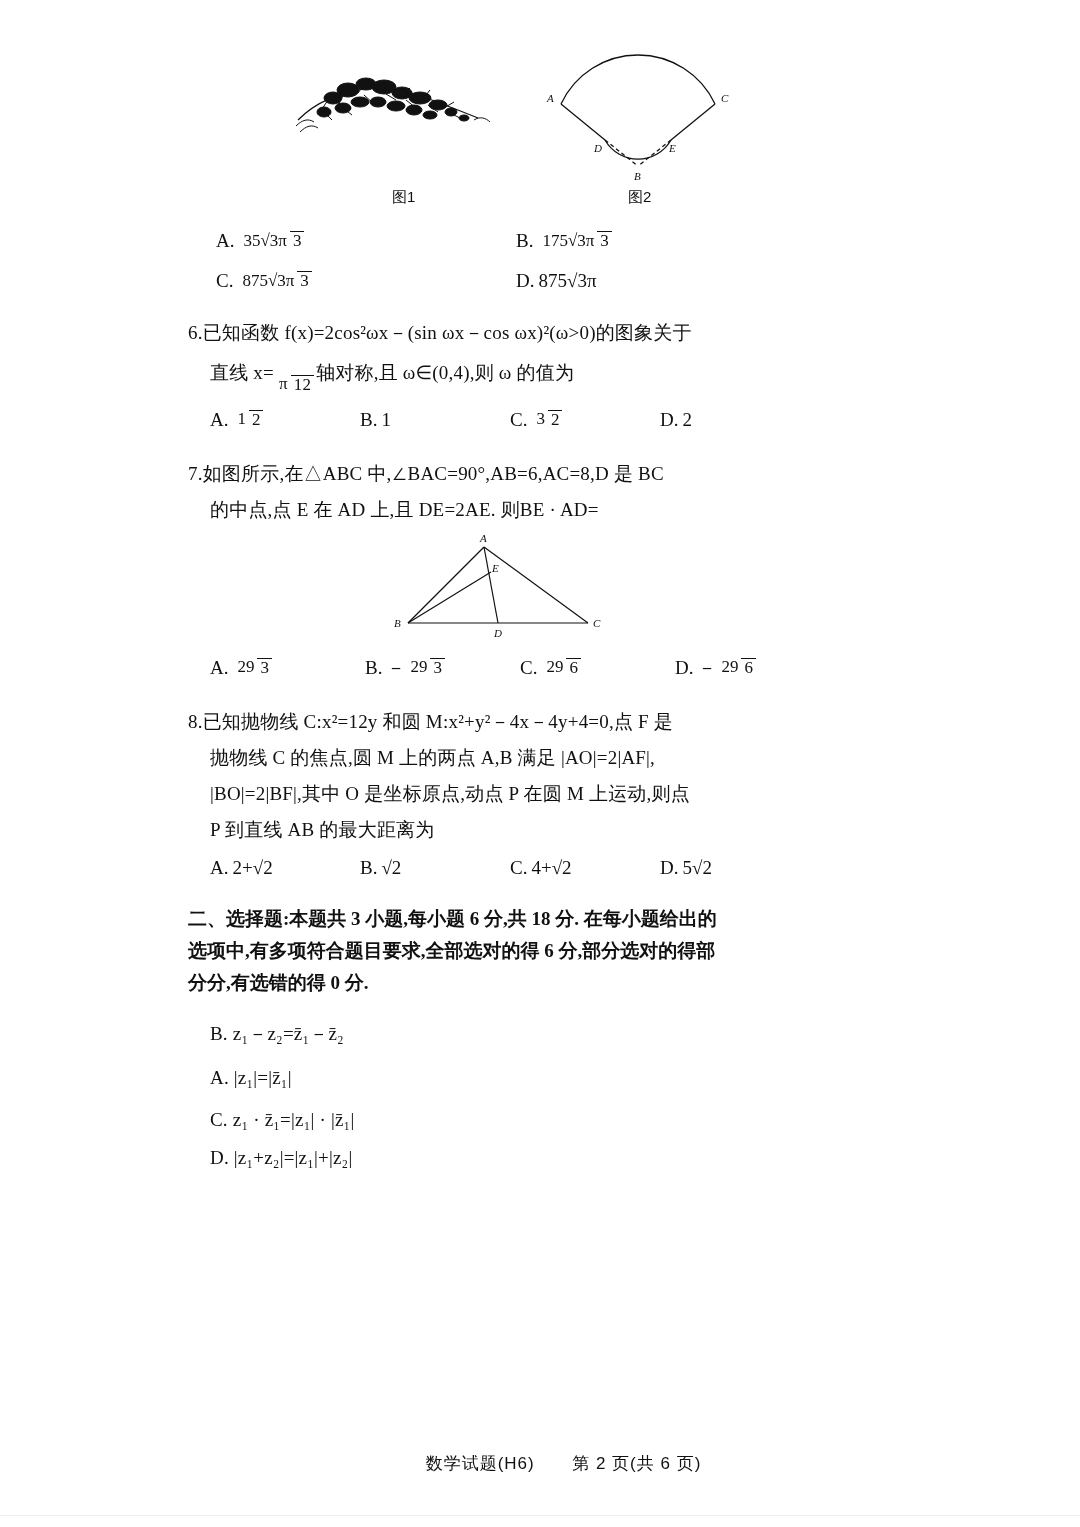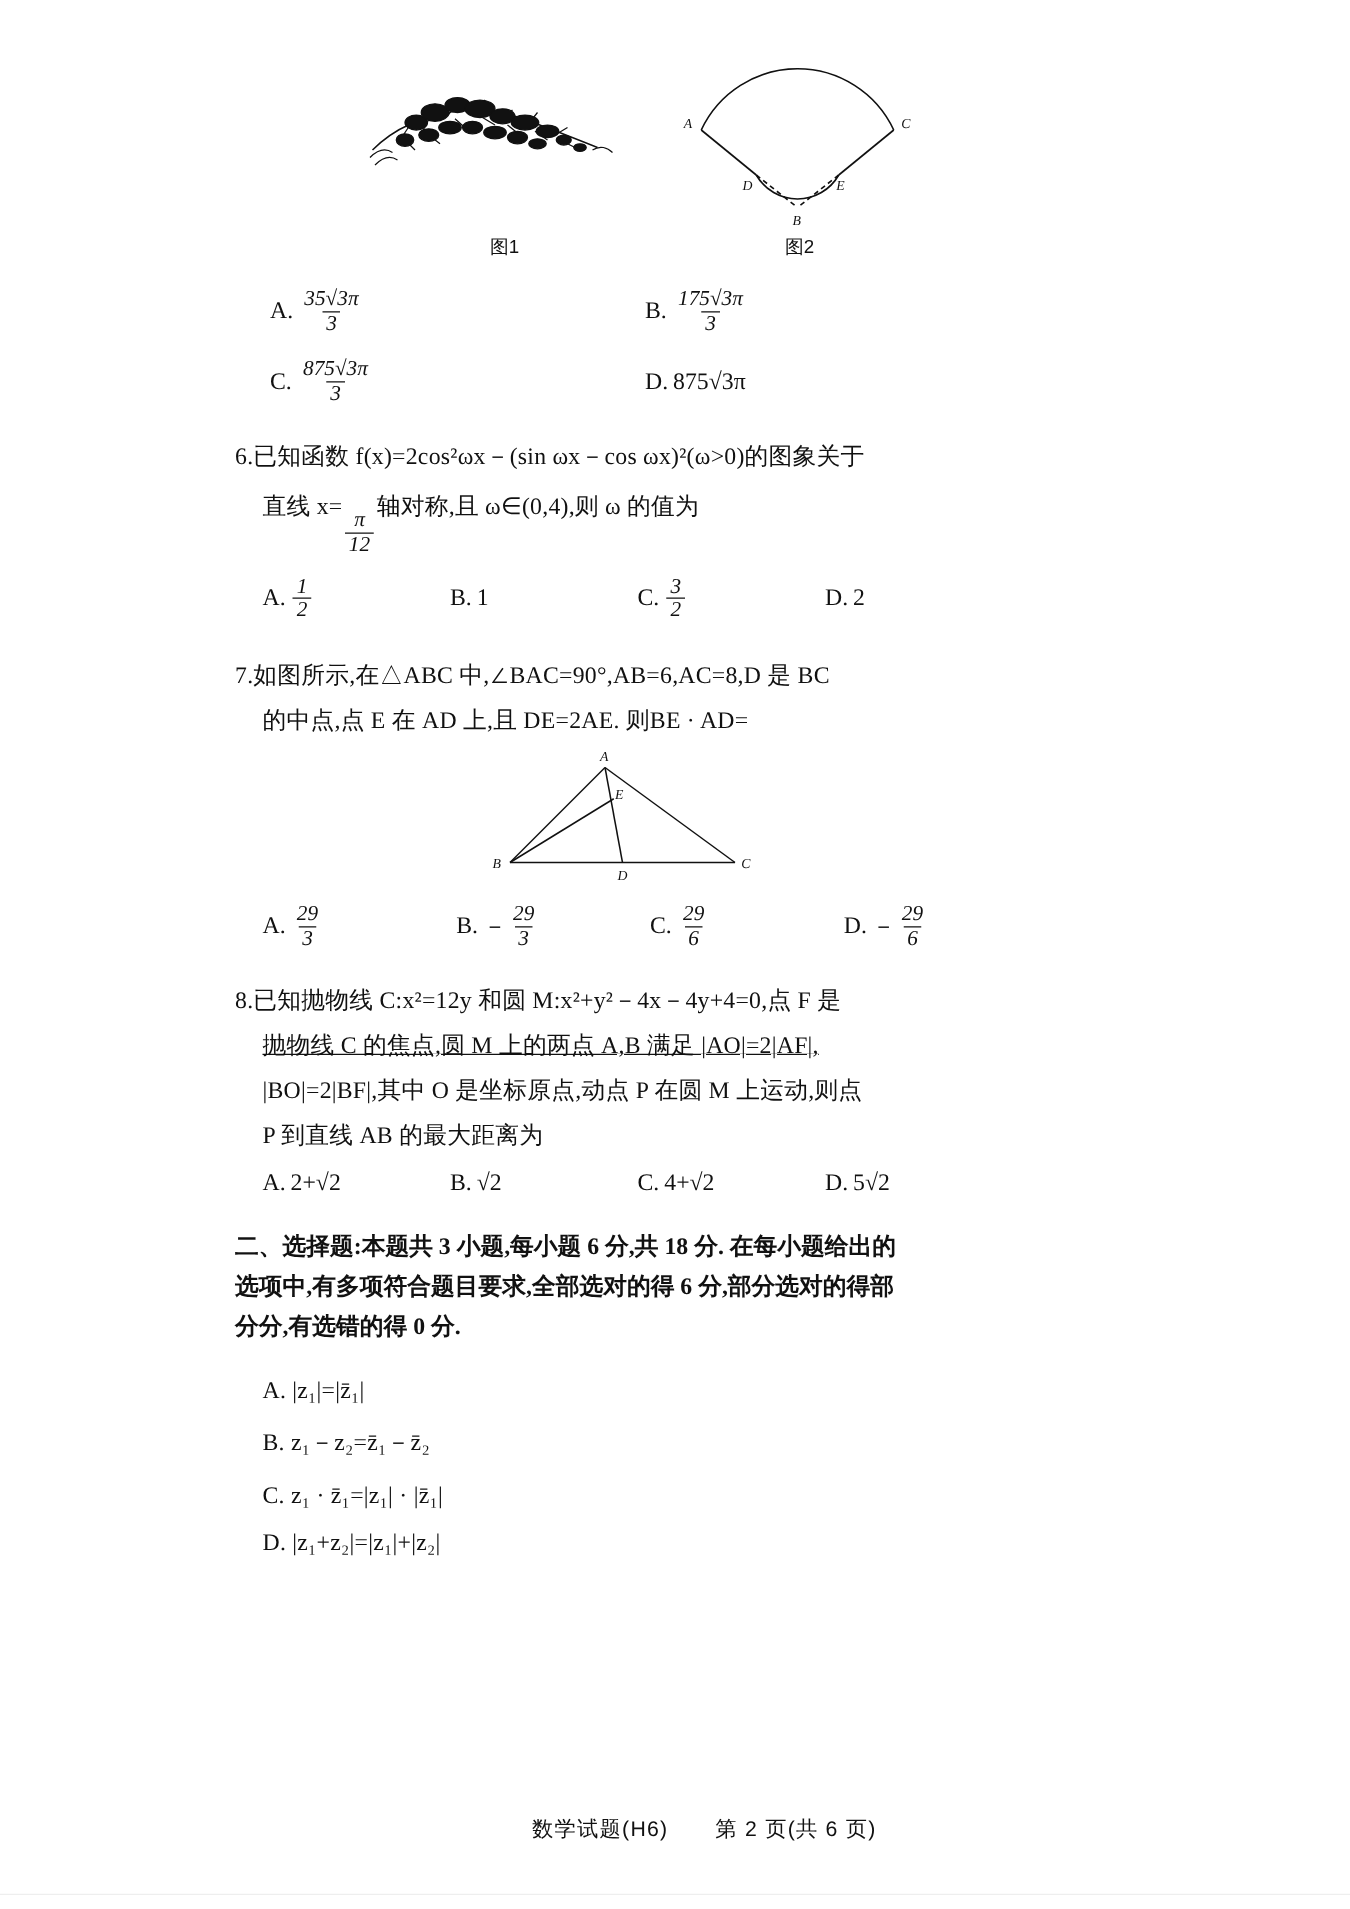--- a/index.html
+++ b/index.html
@@ -63,26 +63,25 @@
   .opt{
     display:flex;
     align-items:center;
     font-size:19px;
   }
   .opt .lab{ margin-right:4px; }
 
   
   .frac{
     display:inline-flex;
-    flex-direction:column;
+    flex-direction:row;
     align-items:center;
     vertical-align:-0.55em;
     margin:0 2px;
     line-height:1.1;
-    font-style:italic;
   }
   .frac .num{ padding:0 3px; font-size:17px; }
   .frac .den{ padding:0 3px; font-size:17px; border-top:1.3px solid #111; }
 
   
   .section{
     font-weight:bold;
     font-size:19px;
     line-height:32px;
     margin-top:24px;
@@ -293,21 +292,21 @@
           <span class="frac">
             <span class="num">29</span>
             <span class="den">6</span>
           </span>
         </div>
       </div>
     </div>
 
     <div class="q" style="margin-top:26px;">
       <div class="line stem">8.已知抛物线 C:x²=12y 和圆 M:x²+y²－4x－4y+4=0,点 F 是</div>
-      <div class="line indent" style="margin-top:6px;text-decoration:underline;">抛物线 C 的焦点,圆 M 上的两点 A,B 满足 |AO|=2|AF|,</div>
+      <div class="line indent" style="margin-top:6px;">抛物线 C 的焦点,圆 M 上的两点 A,B 满足 |AO|=2|AF|,</div>
       <div class="line indent" style="margin-top:6px;">|BO|=2|BF|,其中 O 是坐标原点,动点 P 在圆 M 上运动,则点</div>
       <div class="line indent" style="margin-top:6px;">P 到直线 AB 的最大距离为</div>
       <div class="opts" style="margin-top:12px;">
         <div class="opt" style="width:150px;">
           <span class="lab">A.</span>
           <span>2+√2</span>
         </div>
         <div class="opt" style="width:150px;">
           <span class="lab">B.</span>
           <span>√2</span>
@@ -323,27 +322,27 @@
       </div>
     </div>
 
     <div class="section">
       <div>二、选择题:本题共 3 小题,每小题 6 分,共 18 分. 在每小题给出的</div>
       <div>选项中,有多项符合题目要求,全部选对的得 6 分,部分选对的得部</div>
       <div>分分,有选错的得 0 分.</div>
     </div>
 
     <div class="q" style="margin-top:20px;">
+      <div class="line indent" style="margin-top:12px;">
+        <span class="lab">B.</span>
+        <span>z₁－z₂=z̄₁－z̄₂</span>
+      </div>
       <div class="line indent" style="margin-top:14px;">
         <span class="lab">A.</span>
         <span>|z₁|=|z̄₁|</span>
-      </div>
-      <div class="line indent" style="margin-top:12px;">
-        <span class="lab">B.</span>
-        <span>z₁－z₂=z̄₁－z̄₂</span>
       </div>
       <div class="line indent" style="margin-top:12px;">
         <span class="lab">C.</span>
         <span>z₁ · z̄₁=|z₁| · |z̄₁|</span>
       </div>
       <div class="line indent" style="margin-top:8px;">
         <span class="lab">D.</span>
         <span>|z₁+z₂|=|z₁|+|z₂|</span>
       </div>
     </div>

